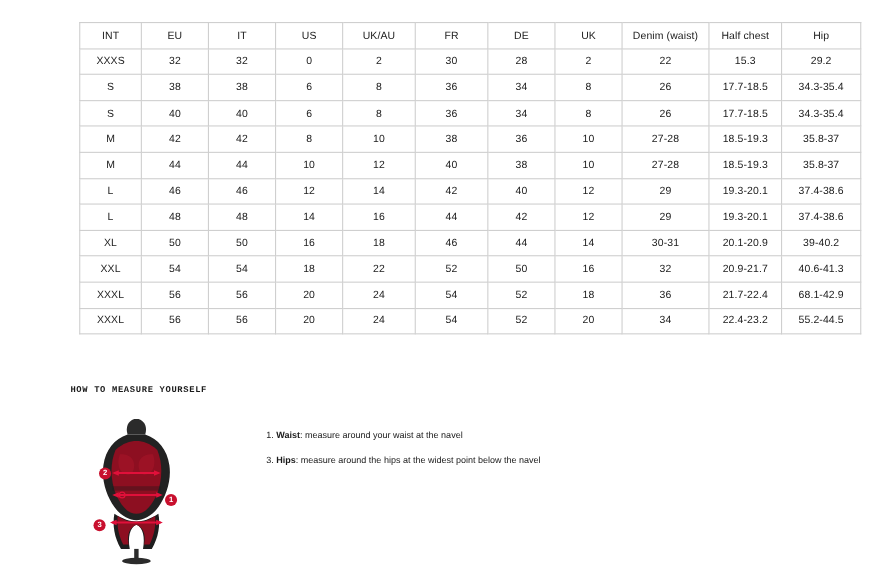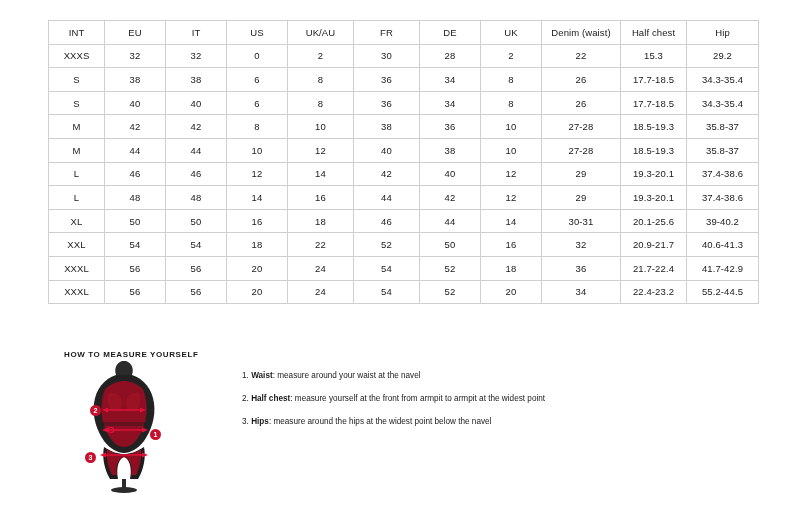--- a/index.html
+++ b/index.html
@@ -15,21 +15,21 @@
   #page {
     position: relative;
     width: 798px;
     height: 519px;
     overflow: hidden;
   }
 
   
   .table-wrap {
     position: absolute;
-    left: 48px;
+    left: 72px;
     top: 20px;
     width: 670px;
   }
   table.size-table {
     border-collapse: collapse;
     width: 670px;
     table-layout: fixed;
   }
   table.size-table th,
   table.size-table td {
@@ -65,21 +65,22 @@
     position: absolute;
     left: 64px;
     top: 350px;
     width: 680px;
   }
   .howto-title {
     font-size: 8px;
     font-weight: bold;
     letter-spacing: 0.6px;
     color: #1a1a1a;
-    margin-bottom: 0;
+    margin-bottom: 20px;
+    font-family: Liberation Mono, monospace;
   }
   .howto-body {
     position: relative;
     display: flex;
     align-items: flex-start;
   }
   .figure-area {
     position: relative;
     width: 120px;
     height: 135px;
@@ -245,21 +246,21 @@
         <tr>
           <td>XL</td>
           <td>50</td>
           <td>50</td>
           <td>16</td>
           <td>18</td>
           <td>46</td>
           <td>44</td>
           <td>14</td>
           <td>30-31</td>
-          <td>20.1-25.6</td>
+          <td>20.1-20.9</td>
           <td>39-40.2</td>
         </tr>
         <tr>
           <td>XXL</td>
           <td>54</td>
           <td>54</td>
           <td>18</td>
           <td>22</td>
           <td>52</td>
           <td>50</td>
@@ -272,21 +273,21 @@
           <td>XXXL</td>
           <td>56</td>
           <td>56</td>
           <td>20</td>
           <td>24</td>
           <td>54</td>
           <td>52</td>
           <td>18</td>
           <td>36</td>
           <td>21.7-22.4</td>
-          <td>41.7-42.9</td>
+          <td>68.1-42.9</td>
         </tr>
         <tr>
           <td>XXXL</td>
           <td>56</td>
           <td>56</td>
           <td>20</td>
           <td>24</td>
           <td>54</td>
           <td>52</td>
           <td>20</td>
@@ -348,24 +349,20 @@
         <div class="bullet b2">2</div>
         <div class="bullet b3">3</div>
       </div>
 
       <div class="instructions">
         <p>
           <span>1.</span>
           <b>Waist</b><span>: measure around your waist at the navel</span>
         </p>
         <p>
-          <span>2.</span>
-          <b>Half chest</b><span>: measure yourself at the front from armpit to armpit at the widest point</span>
-        </p>
-        <p>
           <span>3.</span>
           <b>Hips</b><span>: measure around the hips at the widest point below the navel</span>
         </p>
       </div>
 
     </div>
   </div>
 
 </div>
 

